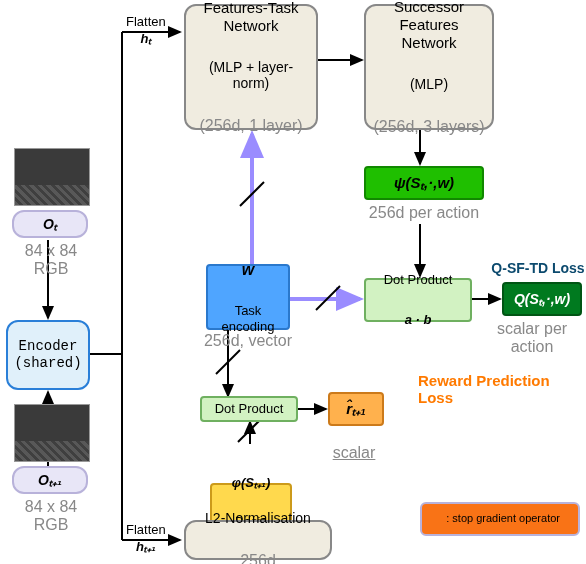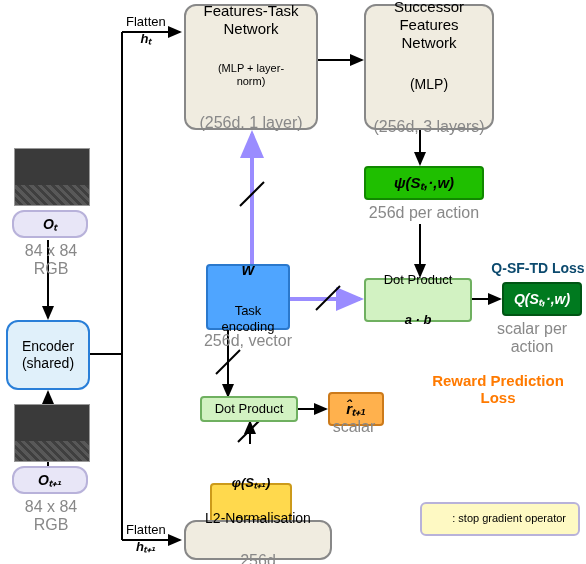--- a/index.html
+++ b/index.html
@@ -105,21 +105,21 @@
 </svg>
 
 <div class="obs-img" style="top:148px;left:14px;">
       <div class="obs-floor"></div>
     </div>
 <div class="box" style="top:210px;left:12px;width:76px;height:28px;background:#e8e6f7;border-color:#b8b2da;">
   <span class="bold ital">Oₜ</span>
 </div>
 <div class="label small" style="top:242px;left:6px;width:90px;">84 x 84 RGB</div>
 
-<div class="box" style="top:320px;left:6px;width:84px;height:70px;background:#e0f0fa;border-color:#2a7fd8;">
+<div class="box" style="top:320px;left:6px;width:84px;height:70px;background:#e0f0fa;border-color:#2a7fd8;font-family:Liberation Mono, monospace;">
   <span style="white-space:pre-line;">Encoder
 (shared)</span>
 </div>
 
 <div class="obs-img" style="top:404px;left:14px;">
       <div class="obs-floor"></div>
     </div>
 <div class="box" style="top:466px;left:12px;width:76px;height:28px;background:#e8e6f7;border-color:#b8b2da;">
   <span class="bold ital">Oₜ₊₁</span>
 </div>
@@ -130,21 +130,21 @@
   <span class="bold ital">hₜ</span>
 </div>
 <div class="label" style="top:522px;left:126px;font-size:13px;">
   <span>Flatten</span><br>
   <span class="bold ital">hₜ₊₁</span>
 </div>
 
 <div class="box" style="top:4px;left:184px;width:134px;height:126px;">
   <span style="white-space:pre-line;font-size:15px;">Features-Task
 Network</span>
-  <span style="white-space:pre-line;font-size:11px;">(MLP + layer-
+  <span style="white-space:pre-line;font-size:14px;">(MLP + layer-
 norm)</span>
   <span class="small">(256d, 1 layer)</span>
 </div>
 
 <div class="box" style="top:4px;left:364px;width:130px;height:126px;">
   <span style="white-space:pre-line;font-size:15px;">Successor
 Features
 Network</span>
   <span style="font-size:14px;">(MLP)</span>
   <span class="small">(256d, 3 layers)</span>
@@ -173,32 +173,32 @@
 <div class="label small" style="top:320px;left:478px;width:108px;">scalar per action</div>
 <div class="label bold" style="top:260px;left:490px;width:96px;color:#0c4a6e;font-size:14px;">Q-SF-TD Loss</div>
 
 <div class="box" style="top:396px;left:200px;width:98px;height:26px;background:#d2f2c2;border-color:#6fb060;border-radius:4px;font-size:13px;">
   <span>Dot Product</span>
 </div>
 
 <div class="box" style="top:392px;left:328px;width:56px;height:34px;background:#ffb14d;border-color:#cc7a1a;border-radius:4px;">
   <span class="bold ital" style="font-size:15px;">r̂ₜ₊₁</span>
 </div>
-<div class="label small" style="top:418px;left:324px;width:60px;">scalar</div>
-<div class="label bold" style="top:372px;left:418px;width:160px;color:#ff7a00;font-size:15px;white-space:pre-line;text-align:center;">Reward Prediction
+<div class="label small" style="top:444px;left:324px;width:60px;text-decoration:underline;">scalar</div>
+<div class="label bold" style="top:372px;left:418px;width:160px;color:#ff7a00;font-size:15px;white-space:pre-line;text-align:left;">Reward Prediction
 Loss</div>
 
 <div class="box" style="top:444px;left:210px;width:82px;height:54px;background:#ffd94d;border-color:#cc9a1a;border-radius:4px;font-size:13px;margin-top:39px;">
   <span class="bold ital">φ(Sₜ₊₁)</span>
   <span style="white-space:pre-line;">Basis
 Features</span>
 </div>
 
 <div class="box" style="top:520px;left:184px;width:148px;height:40px;font-size:14px;">
   <span>L2-Normalisation</span>
   <span class="small">256d</span>
 </div>
 
-<div class="box" style="top:502px;left:420px;width:160px;height:34px;background:#fef9c3;border-color:#b8b2da;border-radius:6px;flex-direction:row;align-items:center;justify-content:flex-end;padding-right:12px;font-size:11px;">
+<div class="box" style="top:502px;left:420px;width:160px;height:34px;background:#f97316;border-color:#b8b2da;border-radius:6px;flex-direction:row;align-items:center;justify-content:flex-end;padding-right:18px;font-size:11px;">
   <span>: stop gradient operator</span>
 </div>
 
 </div>
 
 </body></html>

